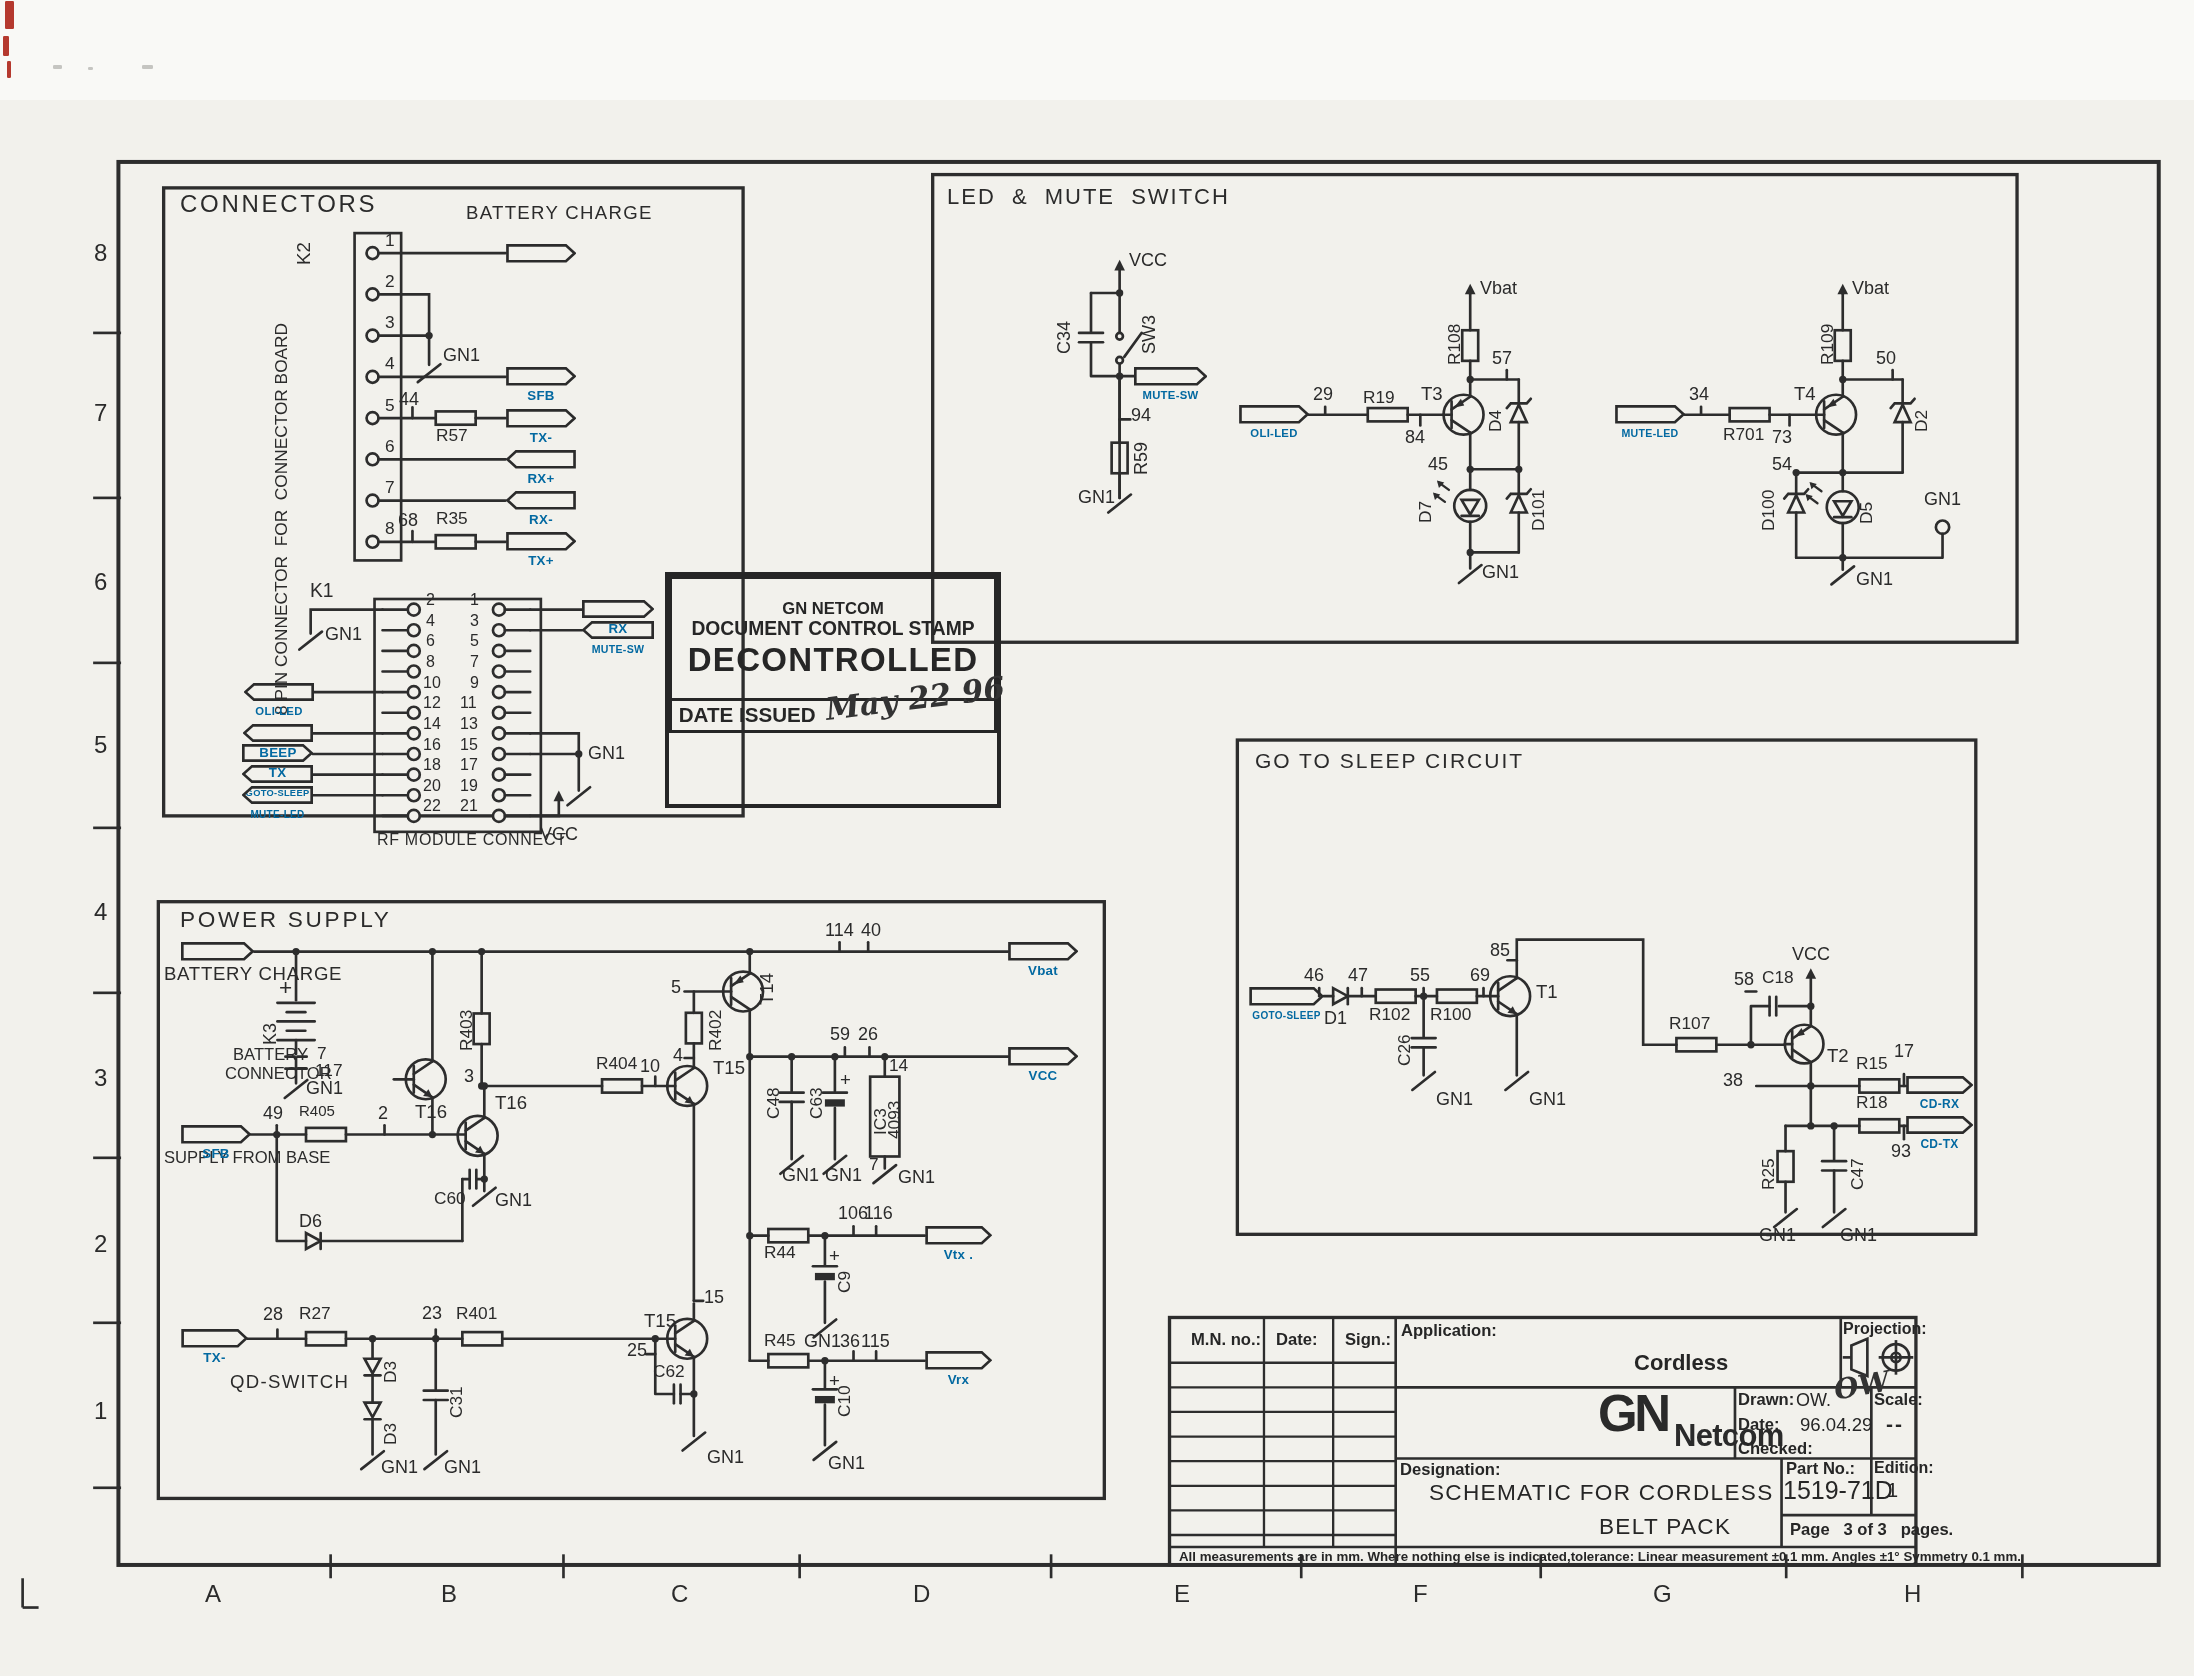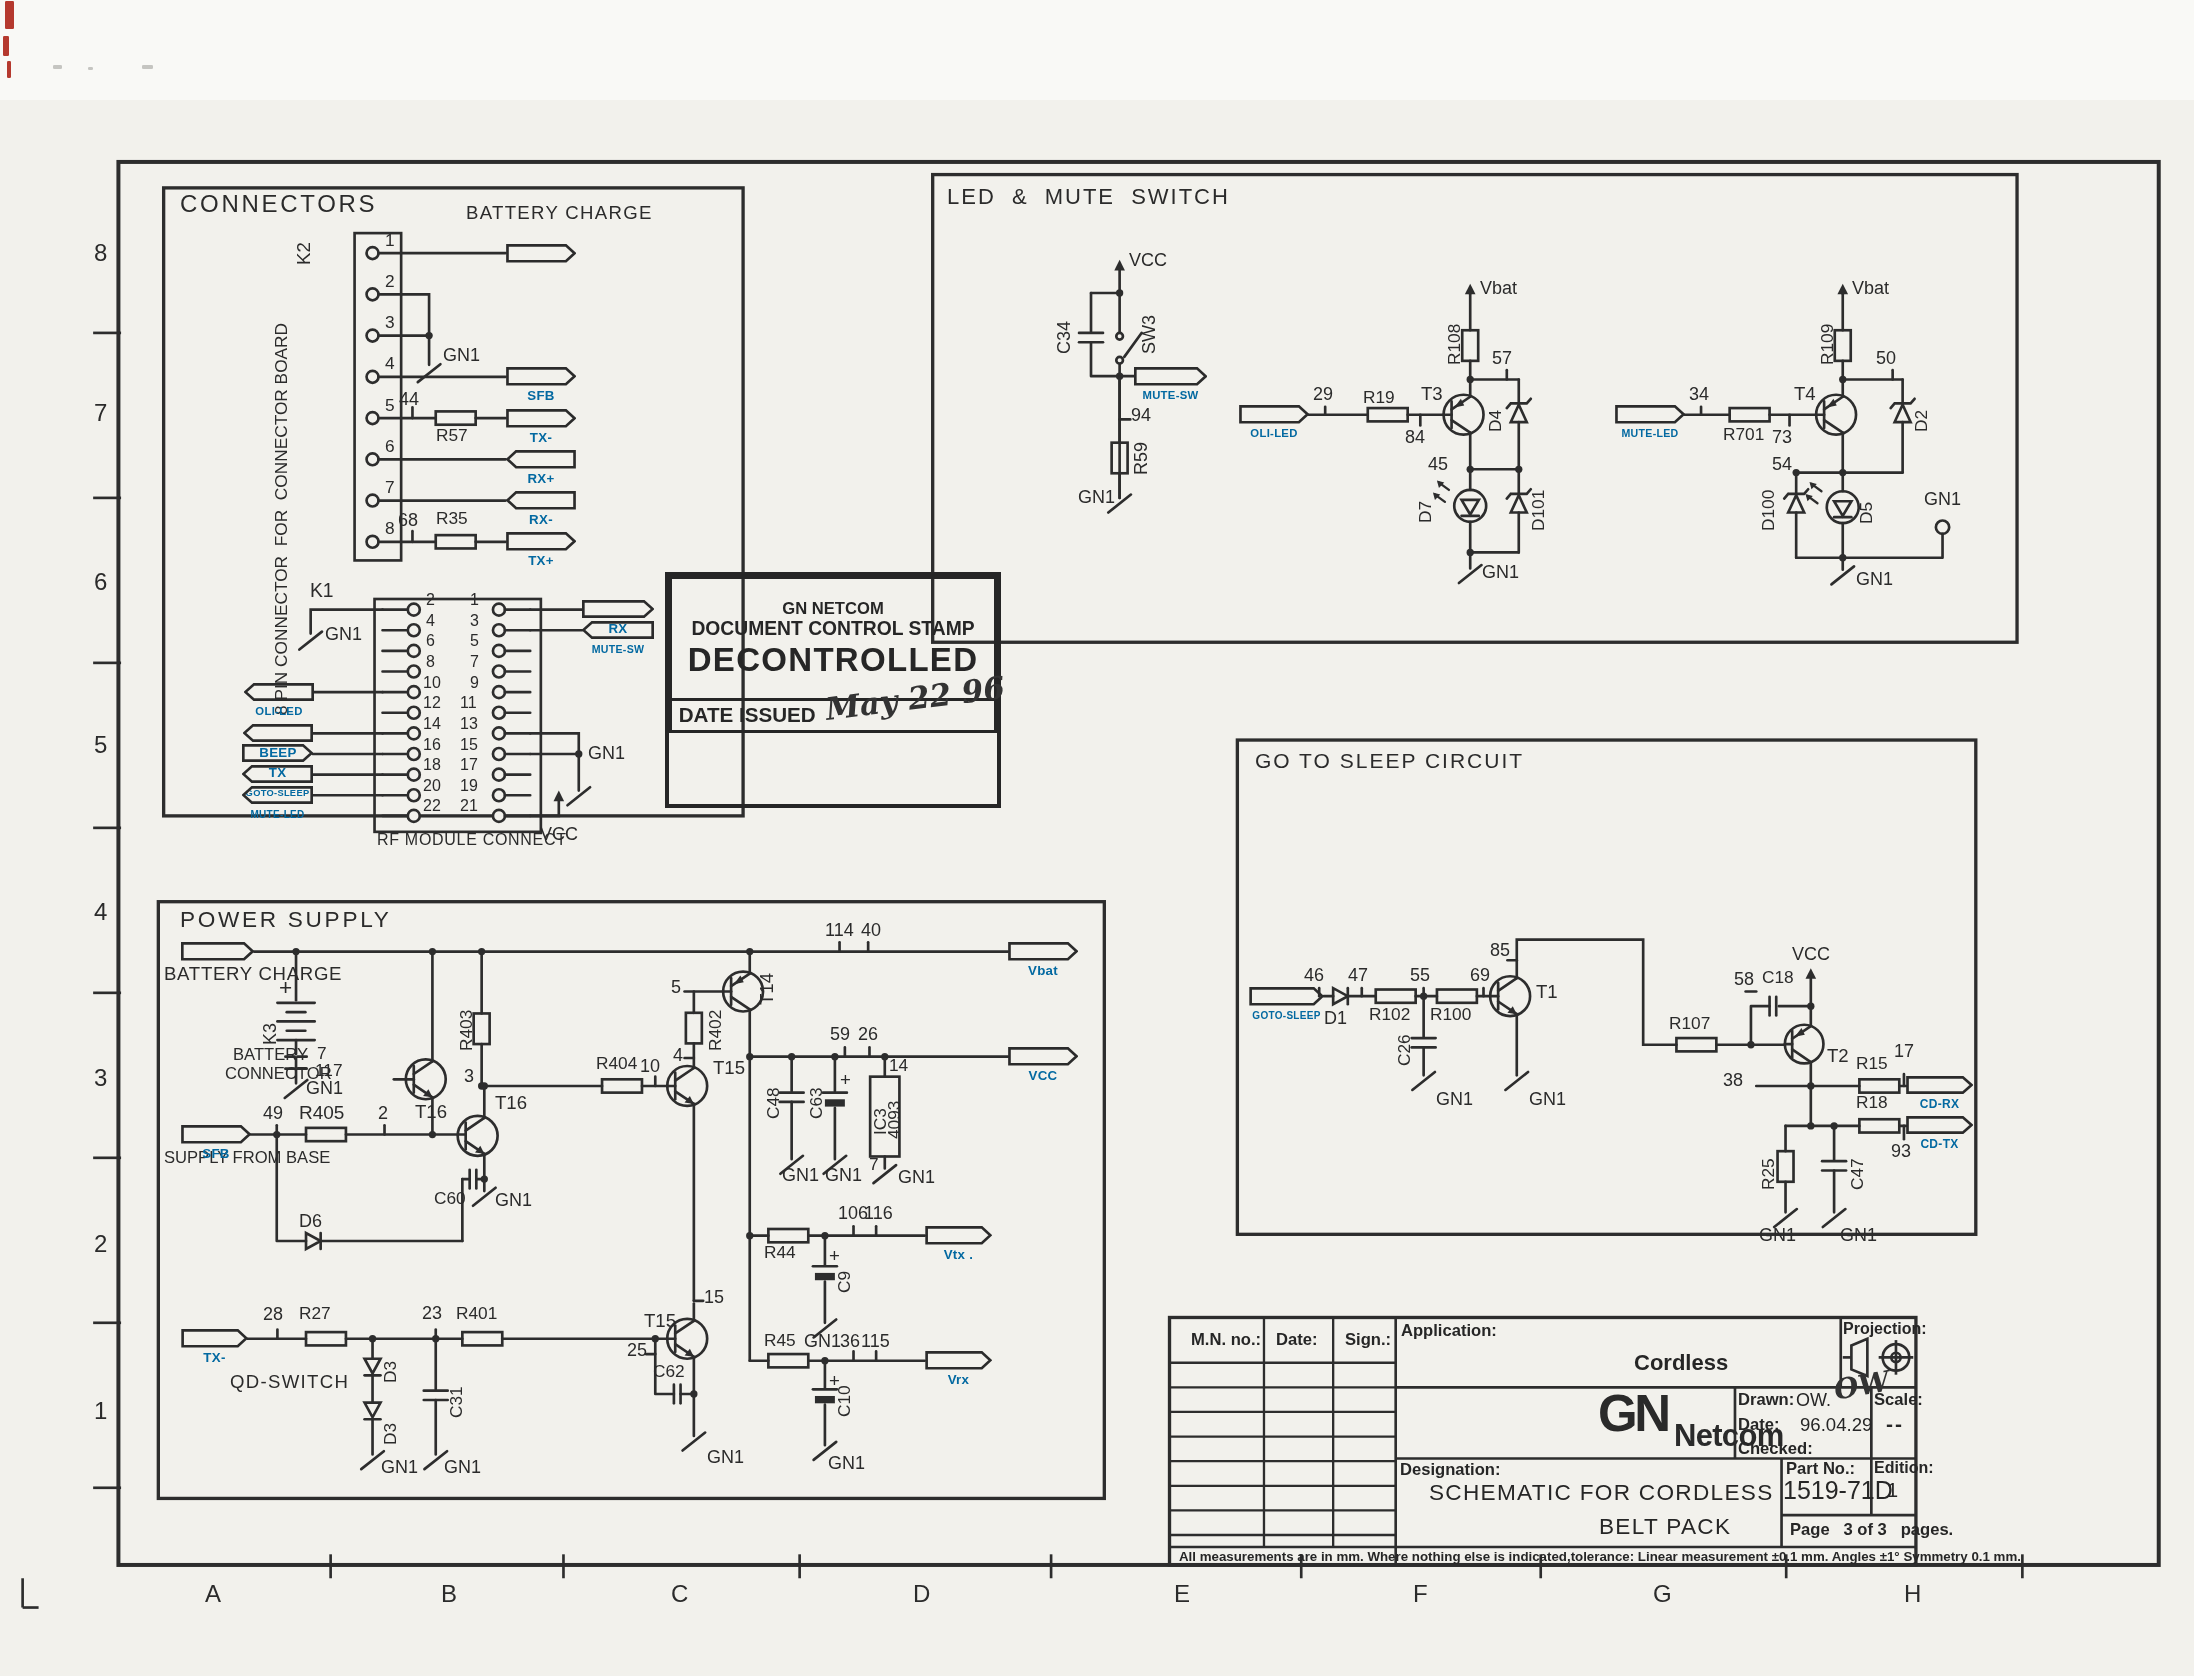--- a/index.html
+++ b/index.html
@@ -630,21 +630,21 @@
     <span class="lbl" style="left: 306px; top: 1079px; font-size: 18px;">GN1</span>
     <span class="lbl" style="left: 825px; top: 921px; font-size: 18px;">114</span>
     <span class="lbl" style="left: 861px; top: 921px; font-size: 18px;">40</span>
     <span class="lbl rot" style="left: 458px; top: 1051px; font-size: 17.3px;">R403</span>
     <span class="lbl" style="left: 464px; top: 1067px; font-size: 18px;">3</span>
     <span class="lbl" style="left: 596px; top: 1055px; font-size: 17.3px;">R404</span>
     <span class="lbl" style="left: 640px; top: 1057px; font-size: 18px;">10</span>
     <span class="lbl" style="left: 415px; top: 1103px; font-size: 18.6px;">T16</span>
     <span class="lbl" style="left: 495px; top: 1094px; font-size: 18.6px;">T16</span>
     <span class="lbl" style="left: 263px; top: 1104px; font-size: 18px;">49</span>
-    <span class="lbl" style="left: 299px; top: 1103px; font-size: 19px;">R405</span>
+    <span class="lbl" style="left: 299px; top: 1103px; font-size: 15px;">R405</span>
     <span class="lbl" style="left: 378px; top: 1104px; font-size: 18px;">2</span>
     <span class="lbl" style="left: 164px; top: 1150px; font-size: 16.6px;">SUPPLY FROM BASE</span>
     <span class="lbl" style="left: 671px; top: 978px; font-size: 18px;">5</span>
     <span class="lbl rot" style="left: 707px; top: 1051px; font-size: 17.3px;">R402</span>
     <span class="lbl" style="left: 673px; top: 1046px; font-size: 18px;">4</span>
     <span class="lbl" style="left: 713px; top: 1059px; font-size: 18.6px;">T15</span>
     <span class="lbl rot" style="left: 758px; top: 1005px; font-size: 18.6px;">T14</span>
     <span class="lbl" style="left: 830px; top: 1025px; font-size: 18px;">59</span>
     <span class="lbl" style="left: 858px; top: 1025px; font-size: 18px;">26</span>
     <span class="lbl rot" style="left: 765px; top: 1119px; font-size: 17.3px;">C48</span>

